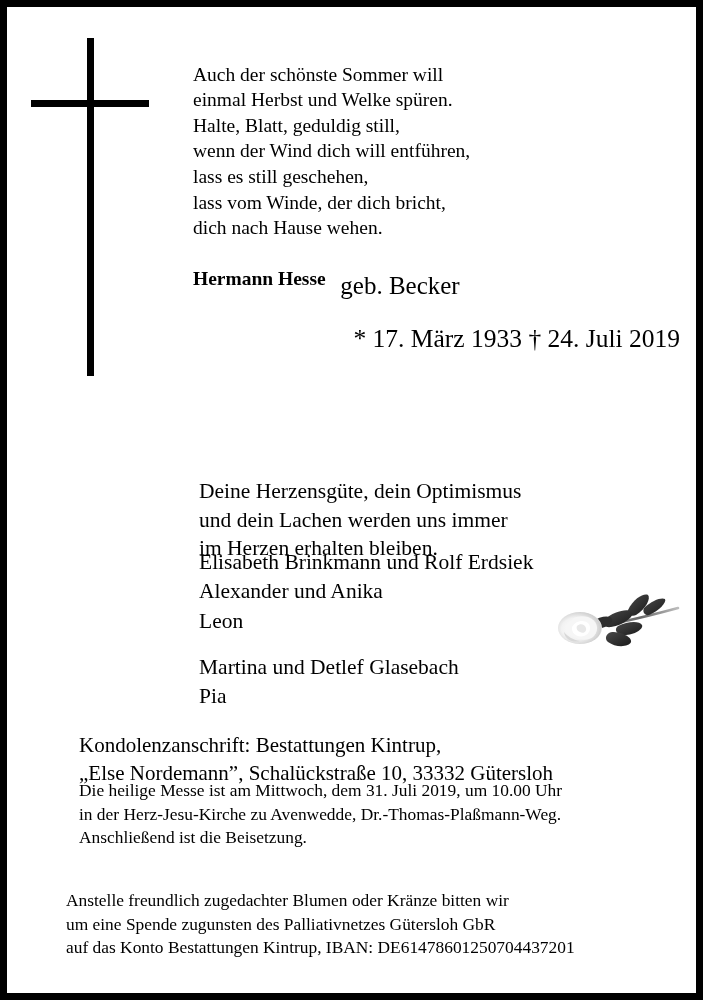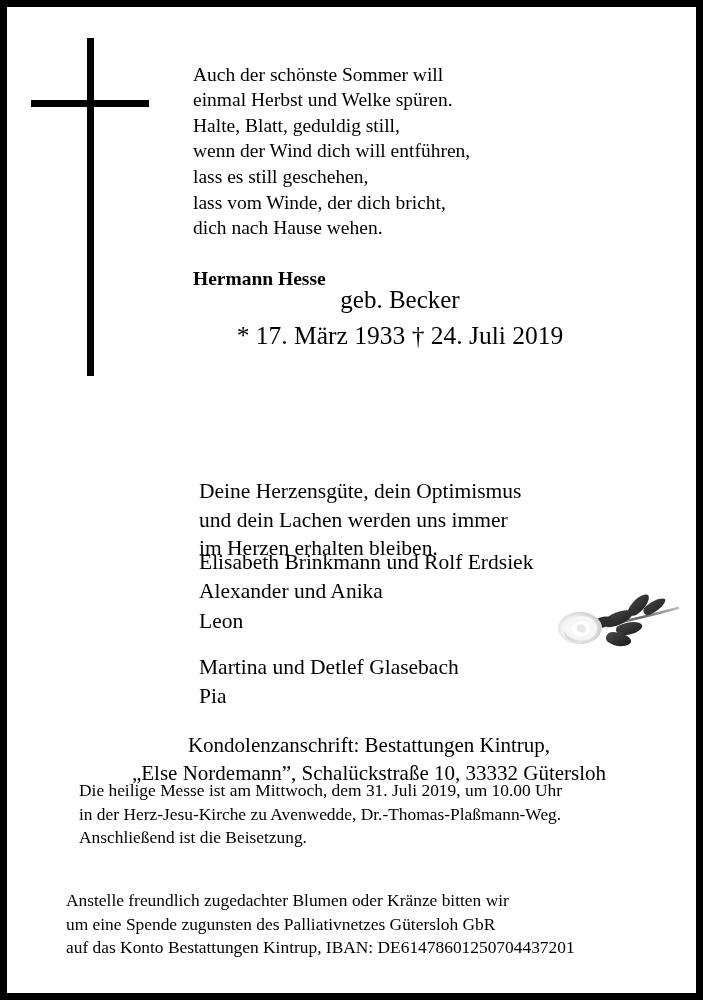--- a/index.html
+++ b/index.html
@@ -94,27 +94,28 @@
   }
   .deceased-name {
     font-size: 52px;
     line-height: 57px;
     letter-spacing: 0.4px;
     white-space: nowrap;
   }
   .maiden-name {
     font-size: 25px;
     line-height: 31px;
-    margin-top: 16px;
+    margin-top: 2px;
   }
   .life-dates {
     font-size: 25.5px;
     line-height: 32px;
-    margin-top: 5px;
+    margin-top: 22px;
     white-space: nowrap;
+    text-align: right;
   }
 
   
   .tribute {
     position: absolute;
     left: 199px;
     top: 429px;
     width: 440px;
     font-size: 21.5px;
     line-height: 28.5px;
@@ -150,21 +151,20 @@
 
   
   .condolence {
     position: absolute;
     left: 79px;
     top: 731px;
     width: 580px;
     font-size: 21px;
     line-height: 28px;
     white-space: pre-line;
-    text-align: center;
   }
 
   
   .service {
     position: absolute;
     left: 79px;
     top: 779px;
     width: 585px;
     font-size: 17.4px;
     line-height: 23.6px;

